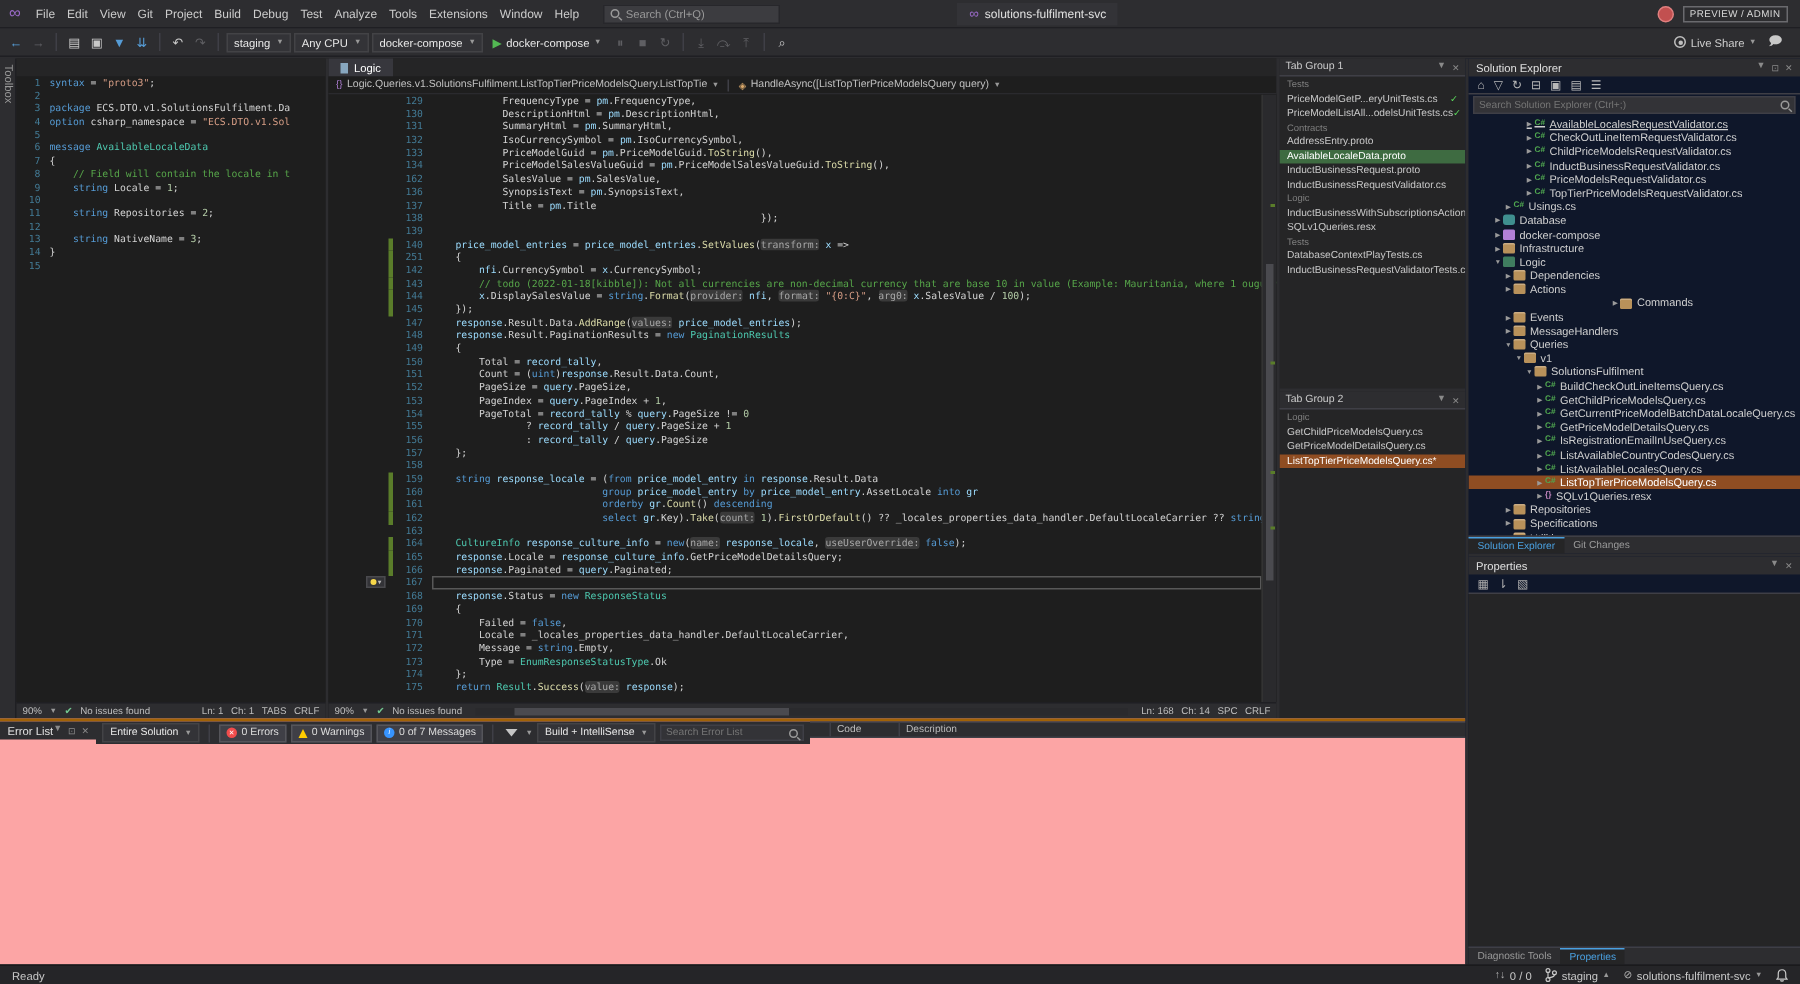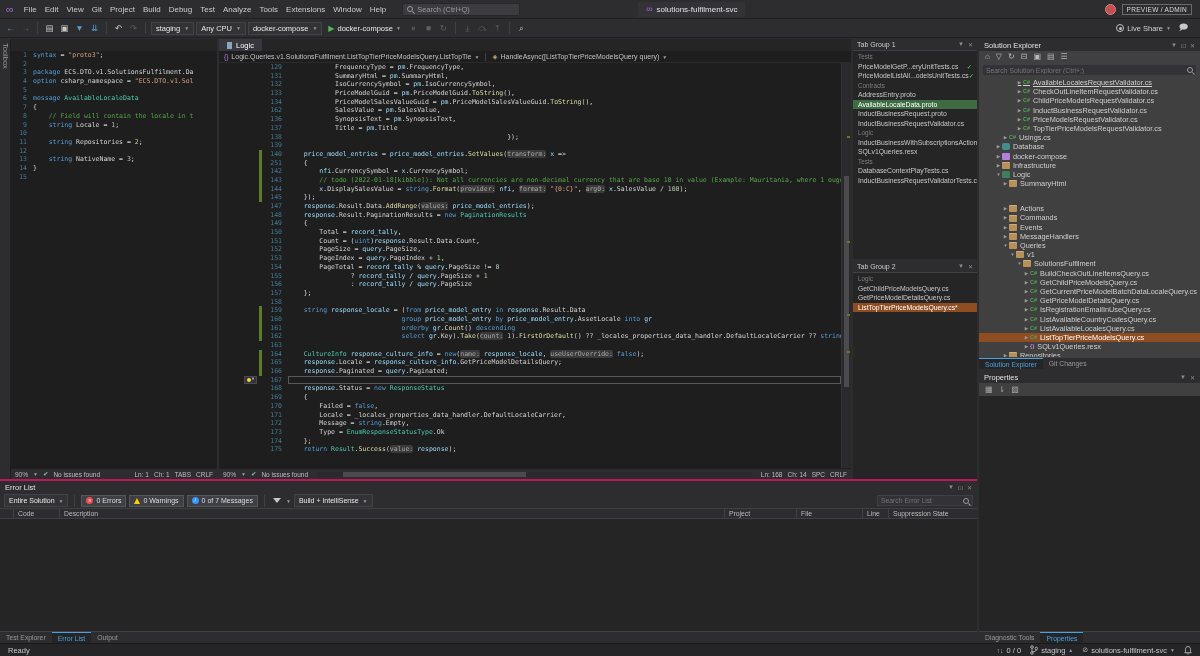--- a/index.html
+++ b/index.html
@@ -85,21 +85,21 @@
   .tg-header { height:12px; background:#2d2d30; display:flex; align-items:center; padding:0 4px; font-size:7px; color:#ccc; border-bottom:1px solid #3f3f46; flex:none; }
   .hic { margin-left:auto; color:#8a8a8a; font-size:6px; display:flex; gap:4px; }
   .tg-list { flex:1; overflow:hidden; padding-top:1px; }
   .tg-row { height:9.5px; line-height:9.5px; font-size:6.8px; padding:0 5px; display:flex; align-items:center; white-space:nowrap; overflow:hidden; color:#c8c8c8; }
   .tg-row.hd { color:#7f7f7f; font-size:6.3px; }
   .tg-row.green { background:#3e6b41; color:#fff; }
   .tg-row.orange { background:#8f4d22; color:#fff; }
   .tg-row .chk { margin-left:auto; color:#5bd75b; font-size:6.3px; }
 
   
-  .right-col { width:223px; display:flex; flex-direction:column; border-left:2px solid #2d2d30; background:#404040; }
+  .right-col { width:223px; display:flex; flex-direction:column; border-left:2px solid #2d2d30; background:#0f172a; }
   .panel-header { height:12px; display:flex; align-items:center; padding:0 5px; font-size:7.5px; color:#e0e0e0; background:#2d2d30; flex:none; }
   .se { height:332px; display:flex; flex-direction:column; border-bottom:2px solid #2d2d30; min-height:0; }
   .se-toolbar { height:12px; display:flex; align-items:center; gap:6px; padding:0 6px; color:#b8b8b8; font-size:8px; border-bottom:1px solid #3f3f46; flex:none; }
   .se-search { height:12px; margin:1px 3px; background:#333337; border:1px solid #3f3f46; display:flex; align-items:center; font-size:6.8px; color:#8a8a8a; padding:0 3px; gap:3px; flex:none; }
   .se-search input { flex:1; background:transparent; border:none; outline:none; color:#8a8a8a; font-size:6.8px; font-family:"Liberation Sans",sans-serif; }
   .se-tree { flex:1; overflow:hidden; padding-top:1px; }
   .tr { height:9.2px; line-height:9.2px; display:flex; align-items:center; font-size:7.3px; color:#cfcfcf; white-space:nowrap; overflow:hidden; }
   .tr .ex { width:7px; text-align:center; color:#9a9a9a; font-size:4.5px; flex:none; }
   .tr .fic { flex:none; margin-right:3px; display:inline-block; width:8px; height:7px; }
   .tr.sel { background:#8f4d22; color:#fff; }
@@ -110,21 +110,21 @@
   .fic.compose { background:#b180d7; border-radius:1px; }
   .fic.resx { width:auto; height:auto; background:none; color:#c586c0; font-size:5.5px; font-weight:bold; }
   .wtabs { height:12px; display:flex; background:#2d2d30; border-top:1px solid #3f3f46; flex:none; }
   .wtab { padding:0 6px; font-size:6.8px; display:flex; align-items:center; color:#999; }
   .wtab.active { color:#4aa0e0; background:#252526; border-top:1px solid #4aa0e0; }
   .props { flex:1; display:flex; flex-direction:column; min-height:0; }
   .props-toolbar { height:13px; display:flex; gap:6px; padding:0 6px; align-items:center; color:#aaa; font-size:8px; border-bottom:1px solid #3f3f46; flex:none; }
   .props-body { flex:1; background:#252526; }
 
   
-  .errorlist { height:164px; display:flex; flex-direction:column; background:#fca5a5; border-top:2px solid #be185d; flex:none; }
+  .errorlist { height:164px; display:flex; flex-direction:row; background:#fca5a5; border-top:2px solid #a16207; flex:none; }
   .el-toolbar { height:15px; display:flex; align-items:center; gap:3px; padding:0 4px; background:#2d2d30; flex:none; }
   .tbtn { display:flex; align-items:center; gap:3px; height:12px; padding:0 4px; font-size:7px; color:#ddd; border:1px solid transparent; }
   .tbtn.pressed { background:#3f3f46; border-color:#55555a; }
   .eic { width:7px; height:7px; border-radius:50%; background:#f14c4c; color:#fff; font-size:4.5px; line-height:7px; text-align:center; flex:none; }
   .wic { width:0; height:0; border-left:3.5px solid transparent; border-right:3.5px solid transparent; border-bottom:6.5px solid #fc0; flex:none; }
   .iic { width:7px; height:7px; border-radius:50%; background:#3794ff; color:#fff; font-size:5px; line-height:7px; text-align:center; font-style:italic; flex:none; }
   .funnel { width:0; height:0; border-left:4px solid transparent; border-right:4px solid transparent; border-top:5px solid #c5c5c5; margin:0 2px; }
   .el-search { margin-left:auto; width:96px; height:11px; background:#333337; border:1px solid #3f3f46; font-size:6.8px; color:#8a8a8a; display:flex; align-items:center; padding:0 3px; gap:3px; }
   .el-search input { flex:1; background:transparent; border:none; outline:none; color:#8a8a8a; font-size:6.8px; font-family:"Liberation Sans",sans-serif; min-width:0; }
   .el-headrow { height:11px; display:flex; background:#2d2d30; border-top:1px solid #3f3f46; border-bottom:1px solid #3f3f46; font-size:6.8px; color:#bbb; flex:none; }
@@ -274,20 +274,21 @@
             <span>Logic.Queries.v1.SolutionsFulfilment.ListTopTierPriceModelsQuery.ListTopTie</span>
             <span class="caret">▼</span>
             <span class="bc-sep"></span>
             <span class="bc-ic2">◈</span>
             <span>HandleAsync([ListTopTierPriceModelsQuery query)</span>
             <span class="caret">▼</span>
           </div>
           <div class="code-area">
             <div id="main-code">
                 <div class="cl"><span class="glyph"></span><span class="chg"></span><span class="ln">129</span><span class="src"><span class="p">            </span><span class="p">FrequencyType = </span><span class="v">pm</span><span class="p">.FrequencyType,</span></span></div>
+                <div class="cl"><span class="glyph"></span><span class="chg"></span><span class="ln">130</span><span class="src"><span class="p">            </span><span class="p">DescriptionHtml = </span><span class="v">pm</span><span class="p">.DescriptionHtml,</span></span></div>
                 <div class="cl"><span class="glyph"></span><span class="chg"></span><span class="ln">131</span><span class="src"><span class="p">            </span><span class="p">SummaryHtml = </span><span class="v">pm</span><span class="p">.SummaryHtml,</span></span></div>
                 <div class="cl"><span class="glyph"></span><span class="chg"></span><span class="ln">132</span><span class="src"><span class="p">            </span><span class="p">IsoCurrencySymbol = </span><span class="v">pm</span><span class="p">.IsoCurrencySymbol,</span></span></div>
                 <div class="cl"><span class="glyph"></span><span class="chg"></span><span class="ln">133</span><span class="src"><span class="p">            </span><span class="p">PriceModelGuid = </span><span class="v">pm</span><span class="p">.PriceModelGuid.</span><span class="m">ToString</span><span class="p">(),</span></span></div>
                 <div class="cl"><span class="glyph"></span><span class="chg"></span><span class="ln">134</span><span class="src"><span class="p">            </span><span class="p">PriceModelSalesValueGuid = </span><span class="v">pm</span><span class="p">.PriceModelSalesValueGuid.</span><span class="m">ToString</span><span class="p">(),</span></span></div>
                 <div class="cl"><span class="glyph"></span><span class="chg"></span><span class="ln">162</span><span class="src"><span class="p">            </span><span class="p">SalesValue = </span><span class="v">pm</span><span class="p">.SalesValue,</span></span></div>
                 <div class="cl"><span class="glyph"></span><span class="chg"></span><span class="ln">136</span><span class="src"><span class="p">            </span><span class="p">SynopsisText = </span><span class="v">pm</span><span class="p">.SynopsisText,</span></span></div>
                 <div class="cl"><span class="glyph"></span><span class="chg"></span><span class="ln">137</span><span class="src"><span class="p">            </span><span class="p">Title = </span><span class="v">pm</span><span class="p">.Title</span></span></div>
                 <div class="cl"><span class="glyph"></span><span class="chg"></span><span class="ln">138</span><span class="src"><span class="p">                                                        </span><span class="p">});</span></span></div>
                 <div class="cl"><span class="glyph"></span><span class="chg"></span><span class="ln">139</span><span class="src"><span class="p"></span></span></div>
                 <div class="cl"><span class="glyph"></span><span class="chg on"></span><span class="ln">140</span><span class="src"><span class="p">    </span><span class="v">price_model_entries</span><span class="p"> = </span><span class="v">price_model_entries</span><span class="p">.</span><span class="m">SetValues</span><span class="p">(</span><span class="h">transform:</span><span class="p"> </span><span class="v">x</span><span class="p"> =&gt;</span></span></div>
@@ -581,28 +582,28 @@
               <span>Infrastructure</span>
             </div>
             <div class="tr" style="padding-left: 16px;">
               <span class="ex">▼</span>
               <span class="fic proj"></span>
               <span>Logic</span>
             </div>
             <div class="tr" style="padding-left: 23px;">
               <span class="ex">▶</span>
               <span class="fic folder"></span>
-              <span>SummaryHtml</span>
-            </div>
-            <div class="tr" style="padding-left: 23px; margin-top: 16px;">
+              <span>Dependencies</span>
+            </div>
+            <div class="tr" style="padding-left: 23px;">
               <span class="ex">▶</span>
               <span class="fic folder"></span>
               <span>Actions</span>
             </div>
-            <div class="tr" style="padding-left: 23px;">
+            <div class="tr" style="padding-left: 23px; justify-content: center;">
               <span class="ex">▶</span>
               <span class="fic folder"></span>
               <span>Commands</span>
             </div>
             <div class="tr" style="padding-left: 23px;">
               <span class="ex">▶</span>
               <span class="fic folder"></span>
               <span>Events</span>
             </div>
             <div class="tr" style="padding-left: 23px;">

